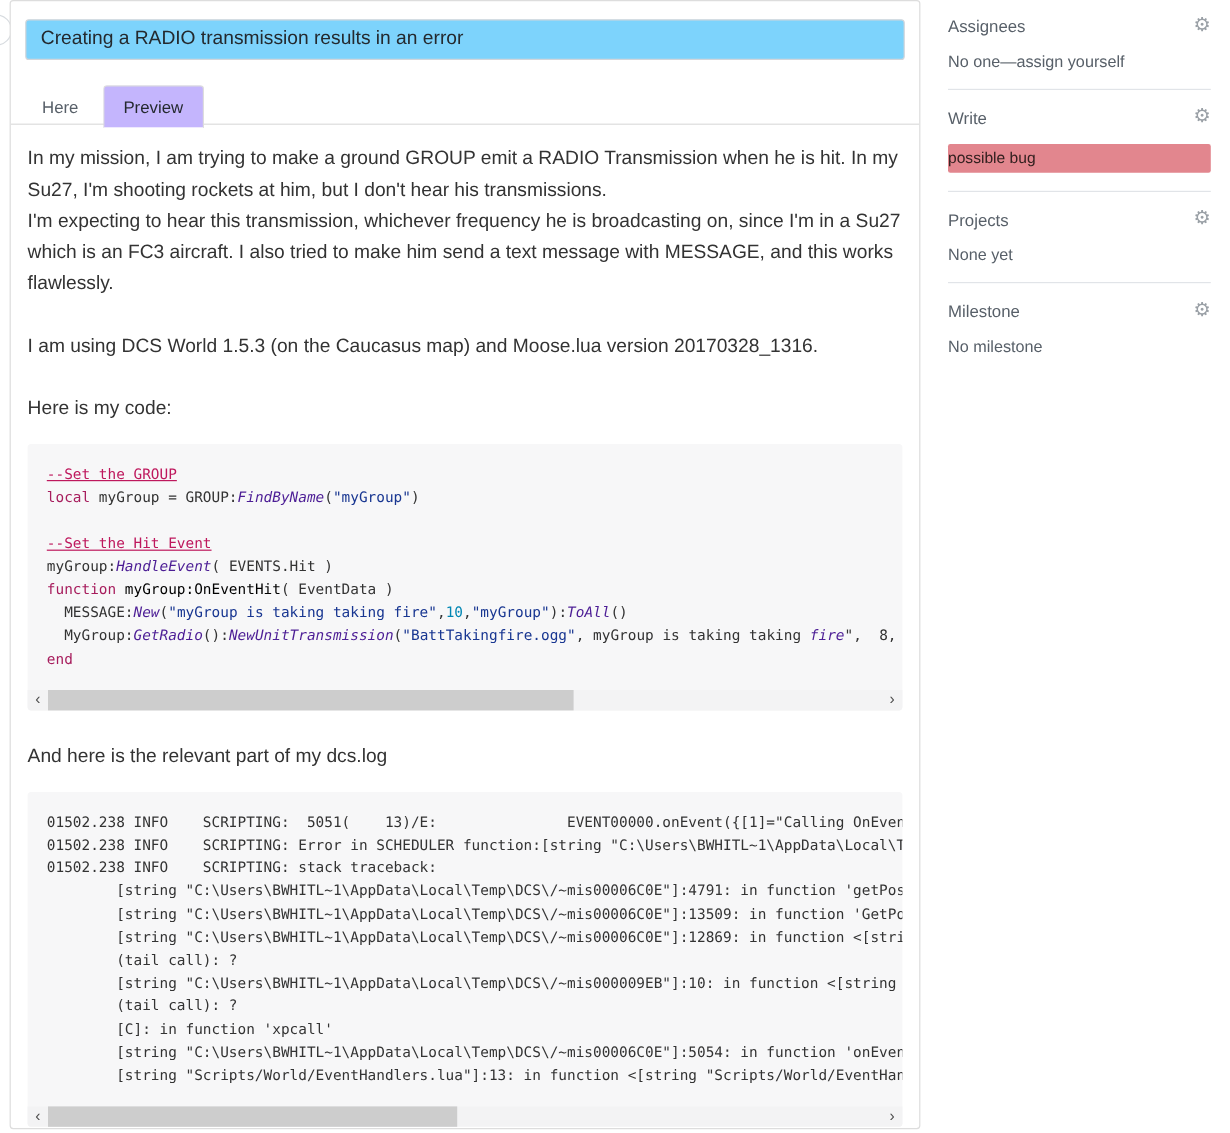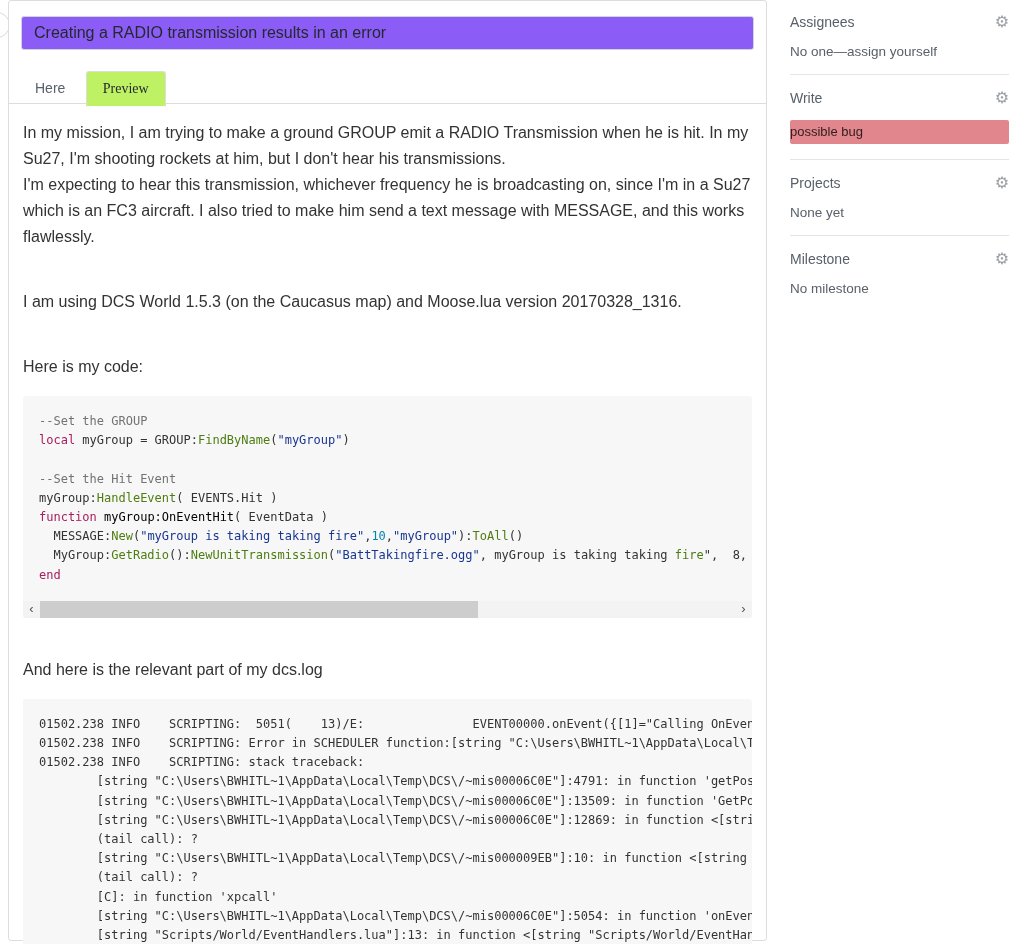--- a/index.html
+++ b/index.html
@@ -10,43 +10,43 @@
   
   .edge-arc { position:absolute; left:-16px; top:12px; width:26px; height:26px;
               border:1px solid #d8dce0; border-radius:50%; background:#fff; }
 
   
   .card { position:absolute; left:8px; top:0; width:759px; height:941px;
           background:#fff; border:1px solid #ddd; border-radius:3px; }
 
   .title-wrap { padding:15px 12px 0 12px; }
   .title-input { width:100%; height:34px; font-family:"Liberation Sans",sans-serif;
-                 font-size:16px; color:#24292e; padding:0 12px; background:#8b5cf6;
+                 font-size:16px; color:#24292e; padding:0 12px; background:#7dd3fc;
                  border:1px solid #d1d5da; border-radius:3px; outline:none; }
 
   .tabnav { margin-top:20px; border-bottom:1px solid #ddd; padding-left:10px; height:34px; }
   .tab { display:inline-block; font-size:14px; padding:9px 16px; cursor:pointer;
          color:#586069; position:relative; top:1px; }
-  .tab.active { color:#24292e; background:#bef264; border:1px solid #ddd;
-                border-bottom:1px solid #fff; border-radius:3px 3px 0 0;font-family:Liberation Serif, serif; }
+  .tab.active { color:#24292e; background:#c4b5fd; border:1px solid #ddd;
+                border-bottom:1px solid #fff; border-radius:3px 3px 0 0; }
 
   .preview-body { padding:16px 14px 0 14px; font-size:16px; line-height:26px; color:#333; }
   .preview-body p { margin-bottom:16px; }
-  .p-gap { margin-top:39px; }
+  .p-gap { margin-top:26px; }
 
   .code-block { background:#f7f7f8; border-radius:3px; margin:16px 0 10px 0; }
   .code-lines { padding:16px; font-family:"DejaVu Sans Mono","Liberation Mono",monospace;
                 font-size:12px; line-height:19.2px; white-space:pre; overflow:hidden; color:#333; }
   .code-line { white-space:pre; }
   .tok-pl { color:#333; }
   .tok-kw { color:#a71d5d; }
-  .tok-fn { color:#4d7c0f; }
+  .tok-fn { color:#4c1d95;font-style:italic; }
   .tok-st { color:#183691; }
   .tok-nm { color:#0086b3; }
-  .tok-cm { color:#737373; }
+  .tok-cm { color:#be185d;text-decoration:underline; }
   .tok-ent { color:#000000; }
 
   .hscroll { display:flex; align-items:center; height:17px; background:#f3f3f4;
              border-radius:0 0 3px 3px; }
   .sb-arrow { width:17px; height:17px; line-height:16px; text-align:center; color:#505050;
               font-size:13px; cursor:default; flex:0 0 auto; }
   .sb-track { flex:1 1 auto; height:17px; position:relative; }
   .sb-thumb { position:absolute; left:0; top:0; height:17px; background:#cdcdcd; }
   .thumb-a { width:63%; }
   .thumb-b { width:49%; }

